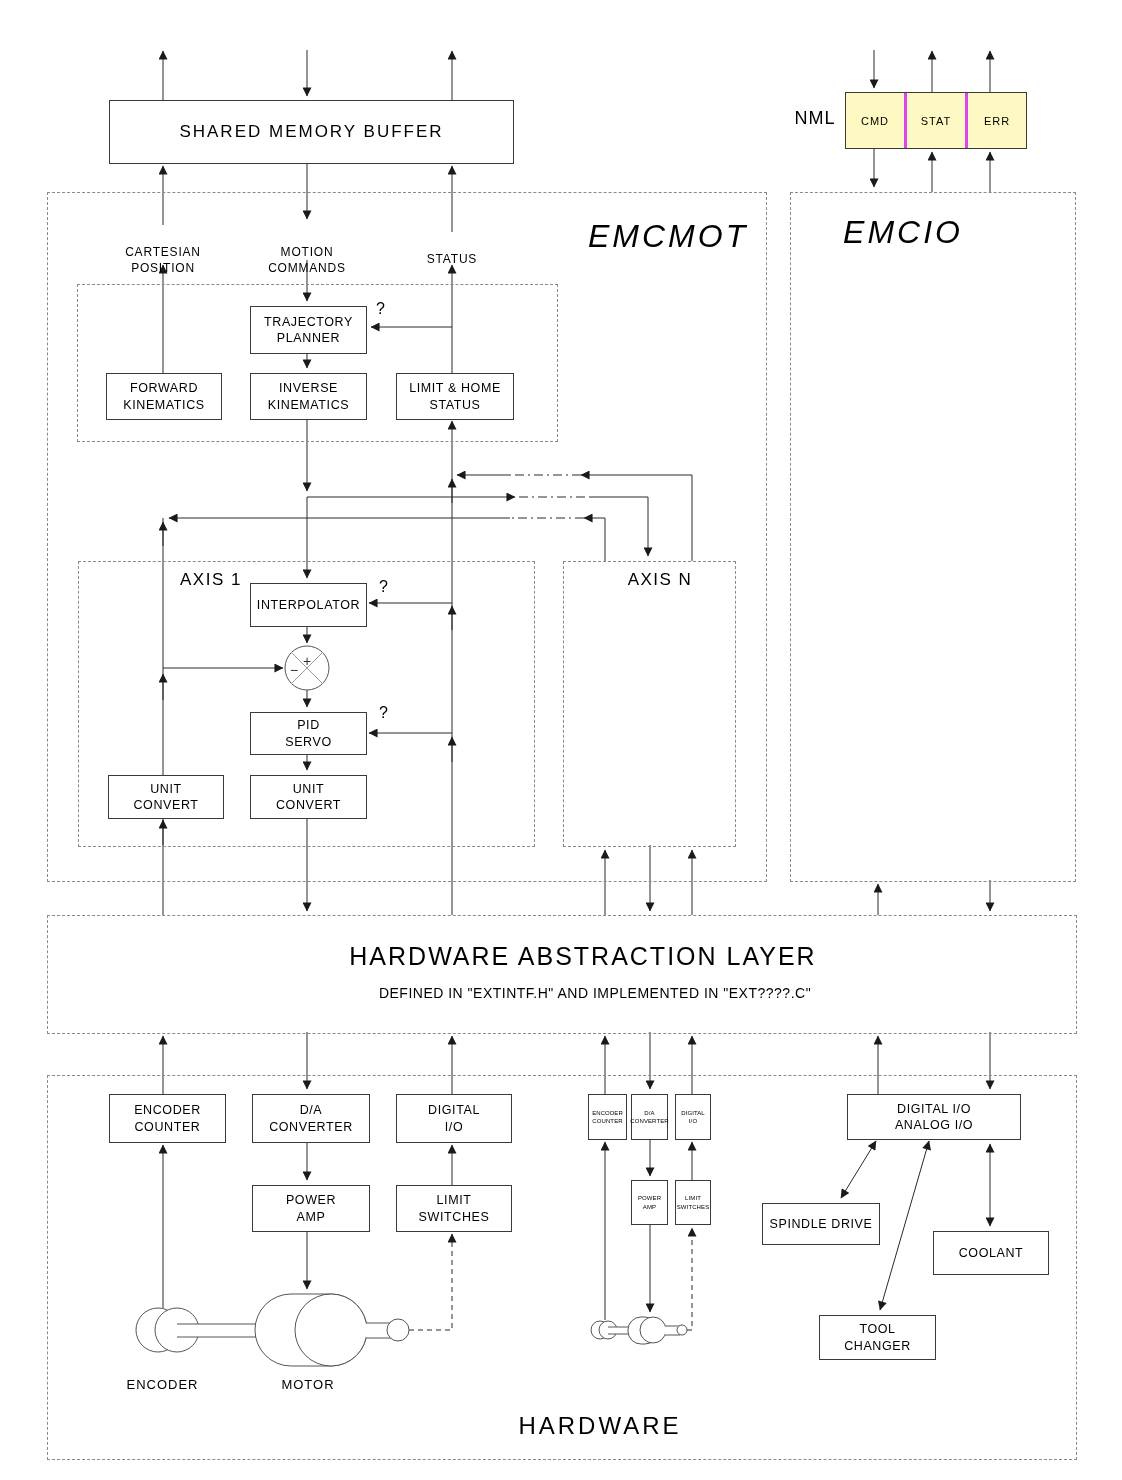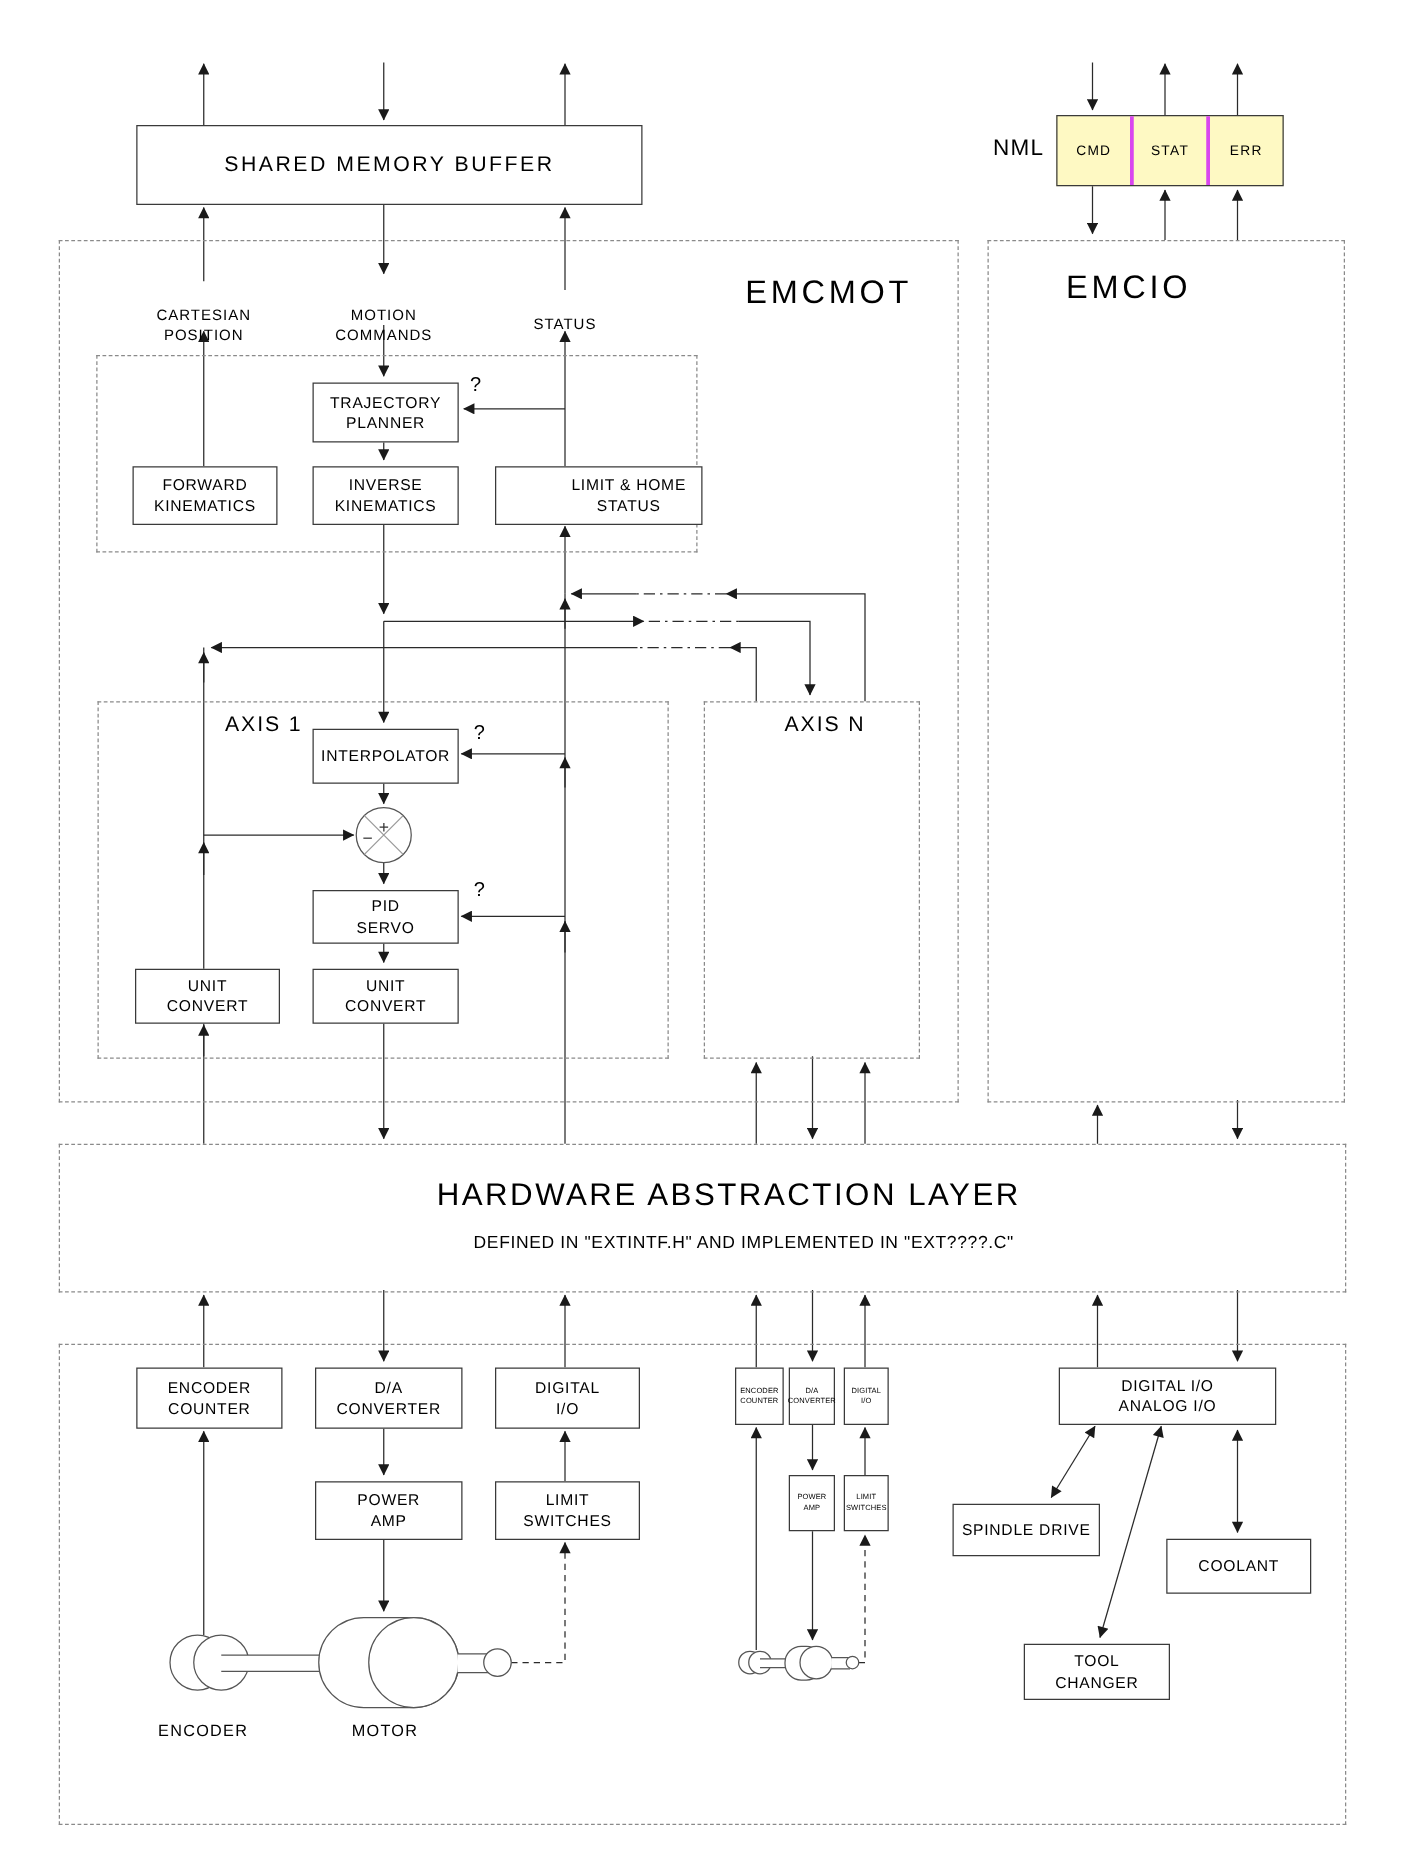--- a/index.html
+++ b/index.html
@@ -6,21 +6,21 @@
   .stage{position:relative;width:1122px;height:1480px;background:#fff;overflow:hidden;
          font-family:"Liberation Sans",sans-serif;color:#000;}
   svg.wires{position:absolute;left:0;top:0;}
   .dashedbox{position:absolute;border:1px dashed #8a8a8a;}
   .box{position:absolute;border:1px solid #3a3a3a;background:#fff;display:flex;
        align-items:center;justify-content:center;text-align:center;
        white-space:pre-line;font-size:12.5px;line-height:1.3;letter-spacing:0.6px;}
   .box.sm{font-size:6px;line-height:1.4;letter-spacing:0.1px;}
   .lbl{position:absolute;text-align:center;white-space:pre-line;}
   .sig{font-size:12px;line-height:1.3;letter-spacing:0.8px;margin-top:18px;}
-  .big{font-size:26px;letter-spacing:3px;}
+  .big{font-size:32px;letter-spacing:3px;font-style:italic;}
   .mid{font-size:17px;letter-spacing:1.5px;}
   .small-cap{font-size:13px;letter-spacing:1px;}
   .hal-title{font-size:25px;letter-spacing:2px;}
   .hal-sub{font-size:14px;letter-spacing:0.5px;}
   .qmark{position:absolute;font-size:16px;letter-spacing:0;}
   .nml-row{position:absolute;display:flex;border:1px solid #3a3a3a;background:#fef9c3;}
   .nml-cell{width:58px;height:55px;display:flex;align-items:center;justify-content:center;
             font-size:11px;letter-spacing:1px;}
   .nml-cell + .nml-cell{border-left:3px solid #d946ef;}
 </style>
@@ -176,21 +176,21 @@
   <div class="lbl sig" style="left:247px;top:227px;width:120px;">MOTION
 COMMANDS</div>
   <div class="lbl sig" style="left:392px;top:234px;width:120px;">STATUS</div>
 
   <div class="box" style="left:250px;top:306px;width:115px;height:46px;">TRAJECTORY
 PLANNER</div>
   <div class="box" style="left:106px;top:373px;width:114px;height:45px;">FORWARD
 KINEMATICS</div>
   <div class="box" style="left:250px;top:373px;width:115px;height:45px;">INVERSE
 KINEMATICS</div>
-  <div class="box" style="left:396px;top:373px;width:116px;height:45px;padding-left:48px;">LIMIT &amp; HOME
+  <div class="box" style="left:396px;top:373px;width:116px;height:45px;">LIMIT &amp; HOME
 STATUS</div>
 
   <div class="lbl mid" style="left:161px;top:570px;width:100px;">AXIS 1</div>
   <div class="lbl mid" style="left:610px;top:570px;width:100px;">AXIS N</div>
   <div class="box" style="left:250px;top:583px;width:115px;height:42px;">INTERPOLATOR</div>
   <div class="box" style="left:250px;top:712px;width:115px;height:41px;">PID
 SERVO</div>
   <div class="box" style="left:108px;top:775px;width:114px;height:42px;">UNIT
 CONVERT</div>
   <div class="box" style="left:250px;top:775px;width:115px;height:42px;">UNIT
@@ -228,14 +228,15 @@
   <div class="box" style="left:847px;top:1094px;width:172px;height:44px;">DIGITAL I/O
 ANALOG I/O</div>
   <div class="box" style="left:762px;top:1203px;width:116px;height:40px;">SPINDLE DRIVE</div>
   <div class="box" style="left:933px;top:1231px;width:114px;height:42px;">COOLANT</div>
   <div class="box" style="left:819px;top:1315px;width:115px;height:43px;">TOOL
 CHANGER</div>
 
   <div class="lbl small-cap" style="left:110px;top:1377px;width:105px;">ENCODER</div>
   <div class="lbl small-cap" style="left:258px;top:1377px;width:100px;">MOTOR</div>
 
+  <div class="lbl" style="left:480px;top:1412px;width:240px;font-size:24px;letter-spacing:3px;">HARDWARE</div>
 
 </div>
 
 </body></html>

